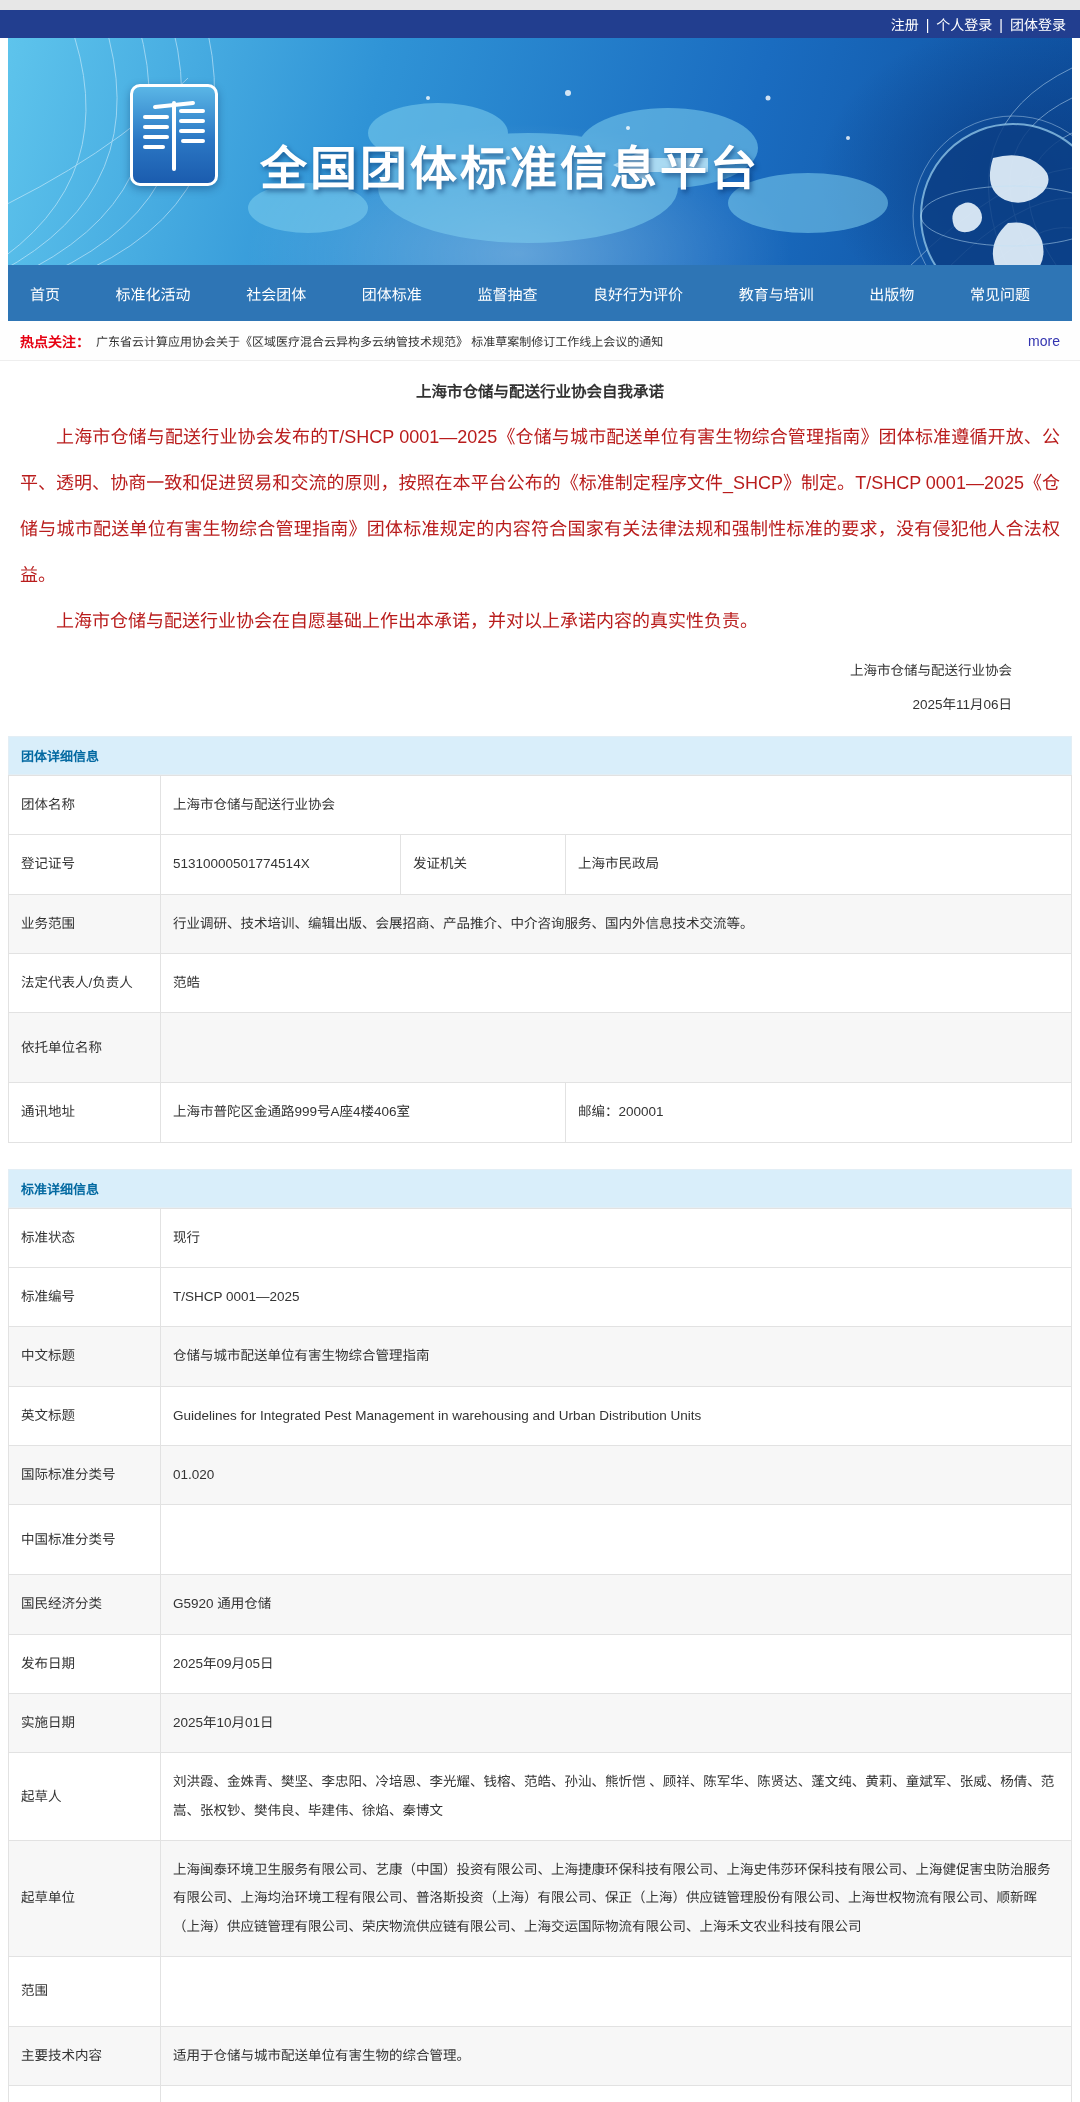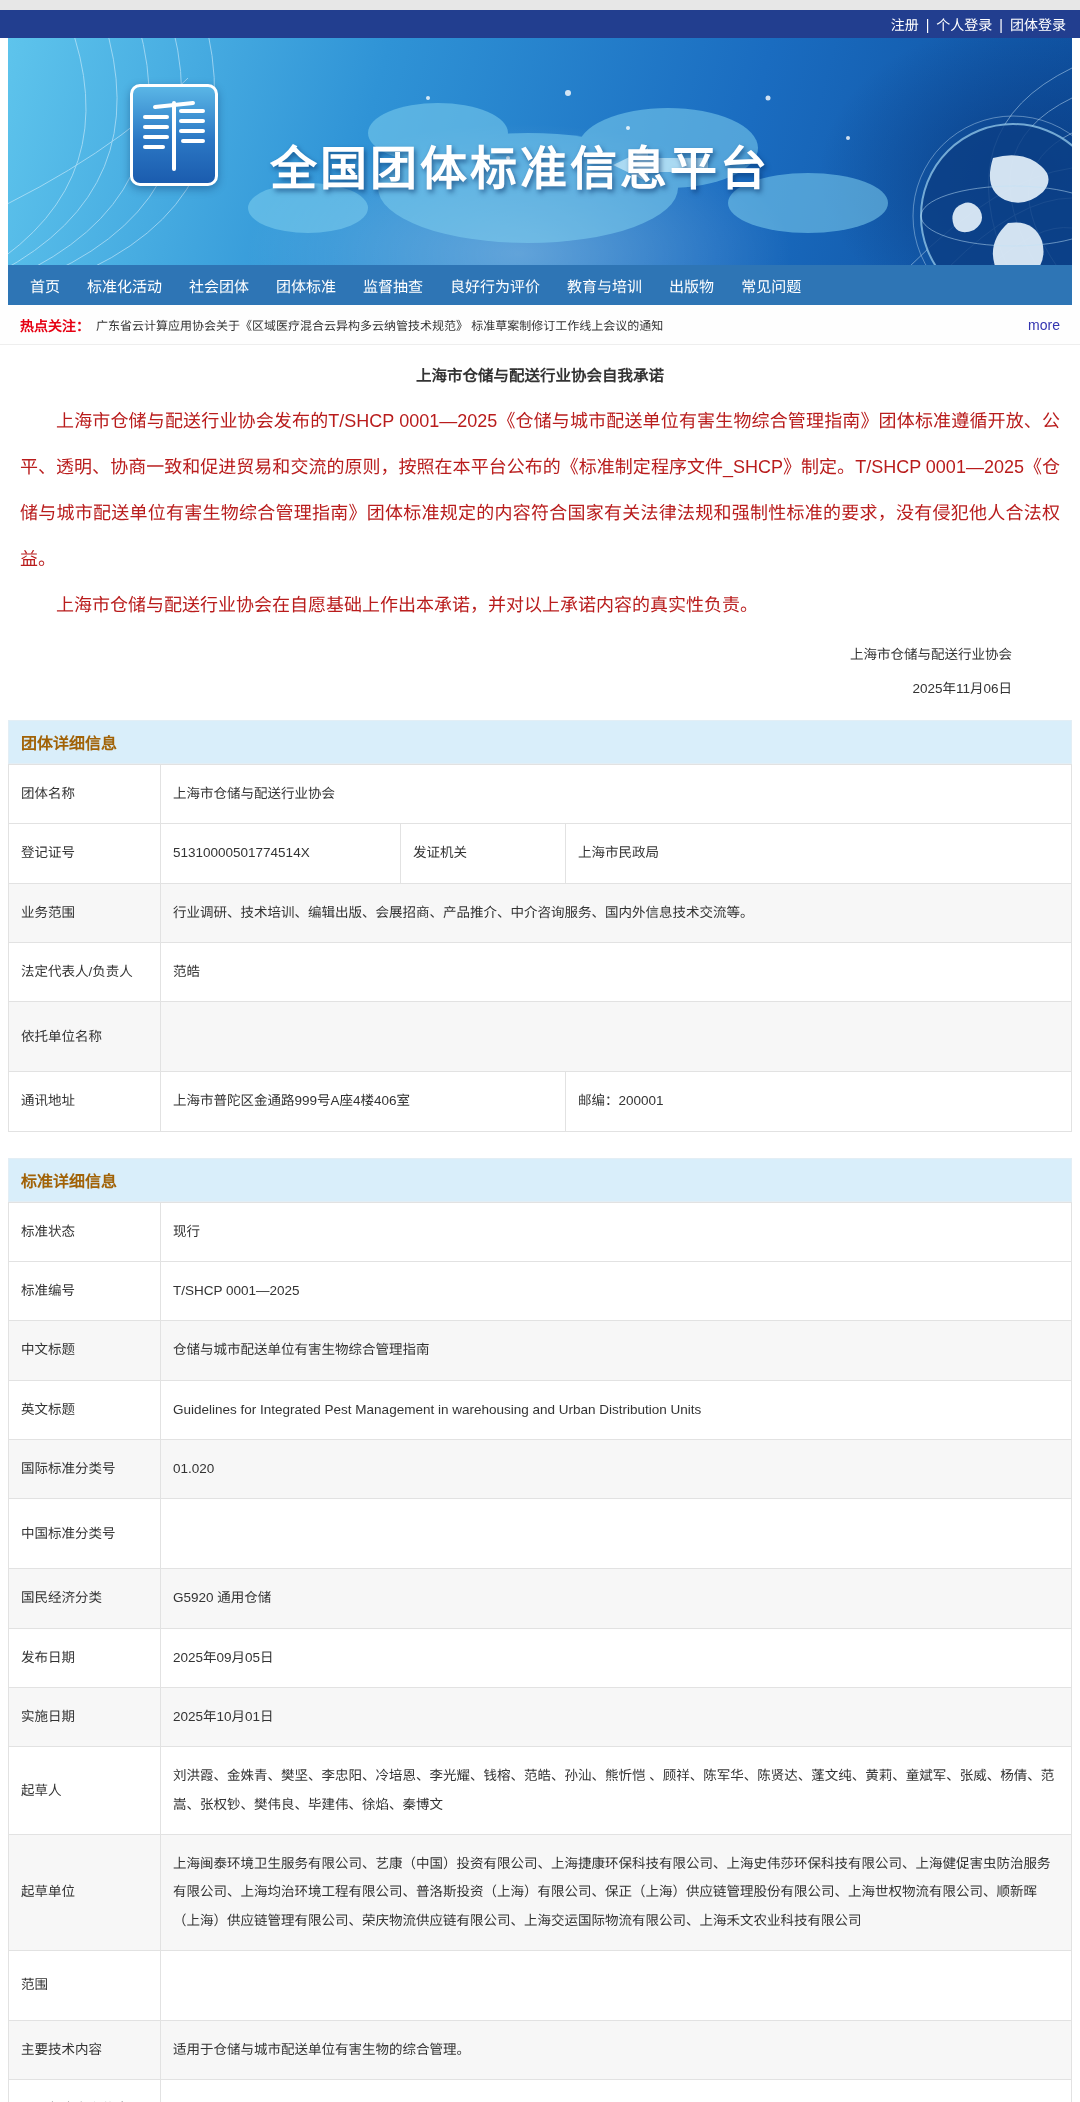--- a/index.html
+++ b/index.html
@@ -17,47 +17,47 @@
     background:
       radial-gradient(ellipse 420px 200px at 48% 95%, rgba(255,255,255,0.28), rgba(255,255,255,0) 65%),
       radial-gradient(ellipse 300px 220px at 96% 60%, rgba(6,45,110,0.55), rgba(6,45,110,0) 70%),
       linear-gradient(105deg, #5ec4ec 0%, #2f93d6 34%, #1a6cc0 68%, #0e4f9e 100%);
   }
   .banner svg.deco { position: absolute; inset: 0; }
   .logo-box { position: absolute; left: 122px; top: 46px; width: 88px; height: 102px;
     border: 3px solid #ffffff; border-radius: 10px;
     background: linear-gradient(180deg, #5ab6e6 0%, #2b77c4 55%, #1b5cae 100%);
     box-shadow: 0 3px 8px rgba(0,30,80,0.35); }
-  .banner-title { position: absolute; left: 262px; top: 92px; font-size: 47px; font-weight: bold;
+  .banner-title { position: absolute; left: 252px; top: 92px; font-size: 47px; font-weight: bold;
     color: #ffffff; letter-spacing: 3px; text-shadow: 2px 3px 5px rgba(0,40,95,0.55); white-space: nowrap; }
 
   
-  .nav { height: 40px; margin: 0 8px; background: #2e75b5; display: flex; align-items: center;
-    padding: 0 42px 0 22px; gap: 27px; }
+  .nav { height: 56px; margin: 0 8px; background: #2e75b5; display: flex; align-items: center;
+    justify-content: space-between; padding: 0 42px 0 22px; gap: 27px; }
   .nav a { color: #ffffff; font-size: 15px; text-decoration: none; cursor: pointer; white-space: nowrap; }
 
   
   .hot { height: 40px; display: flex; align-items: center; padding: 0 20px; background: #fefefe;
     border-bottom: 1px solid #eeeeee; }
   .hot .hot-label { color: #e60012; font-weight: bold; font-size: 14px; flex: none; }
   .hot .hot-link { color: #333; font-size: 12px; margin-left: 6px; text-decoration: none; flex: 1 1 auto;
     overflow: hidden; white-space: nowrap; text-overflow: ellipsis; }
   .hot .more-link { color: #3334b0; font-size: 14px; text-decoration: none; margin-left: 18px; flex: none; }
 
   
   .article { padding: 10px 20px 6px; }
   .article h1 { font-size: 15.5px; font-weight: bold; text-align: center; color: #333; padding: 8px 0 14px; }
   .article p.body-para { font-size: 18px; line-height: 2.55; text-align: justify; text-indent: 2em; color: #b91c1c; }
   .article .sig, .article .sig-date { text-align: right; font-size: 13.5px; padding-right: 48px; line-height: 2.5; }
   .article .sig { margin-top: 10px; }
 
   
   .section { margin: 8px 8px 26px; }
-  .section-header { background: #d9eefa; border: 1px solid #e3eef5; padding: 9px 12px; font-size: 16px;
-    font-weight: bold; color: #a16207; }
+  .section-header { background: #d9eefa; border: 1px solid #e3eef5; padding: 9px 12px; font-size: 13px;
+    font-weight: bold; color: #0369a1; }
   table.info-table { width: 100%; border-collapse: collapse; table-layout: fixed; }
   table.info-table td { border: 1px solid #e2e2e2; font-size: 13.5px; color: #333; padding: 15px 12px;
     line-height: 2.1; vertical-align: middle; word-break: break-all; }
   table.info-table td.lbl { color: #333; }
   table.info-table tr:nth-child(2n+3) td { background: #f7f7f7; padding-left: 12px; }
   table.info-table tr.tall td { height: 70px; }
   a.view-link { color: #3334b0; text-decoration: none; font-weight: normal; cursor: pointer; }
 </style>
 </head>
 <body>

